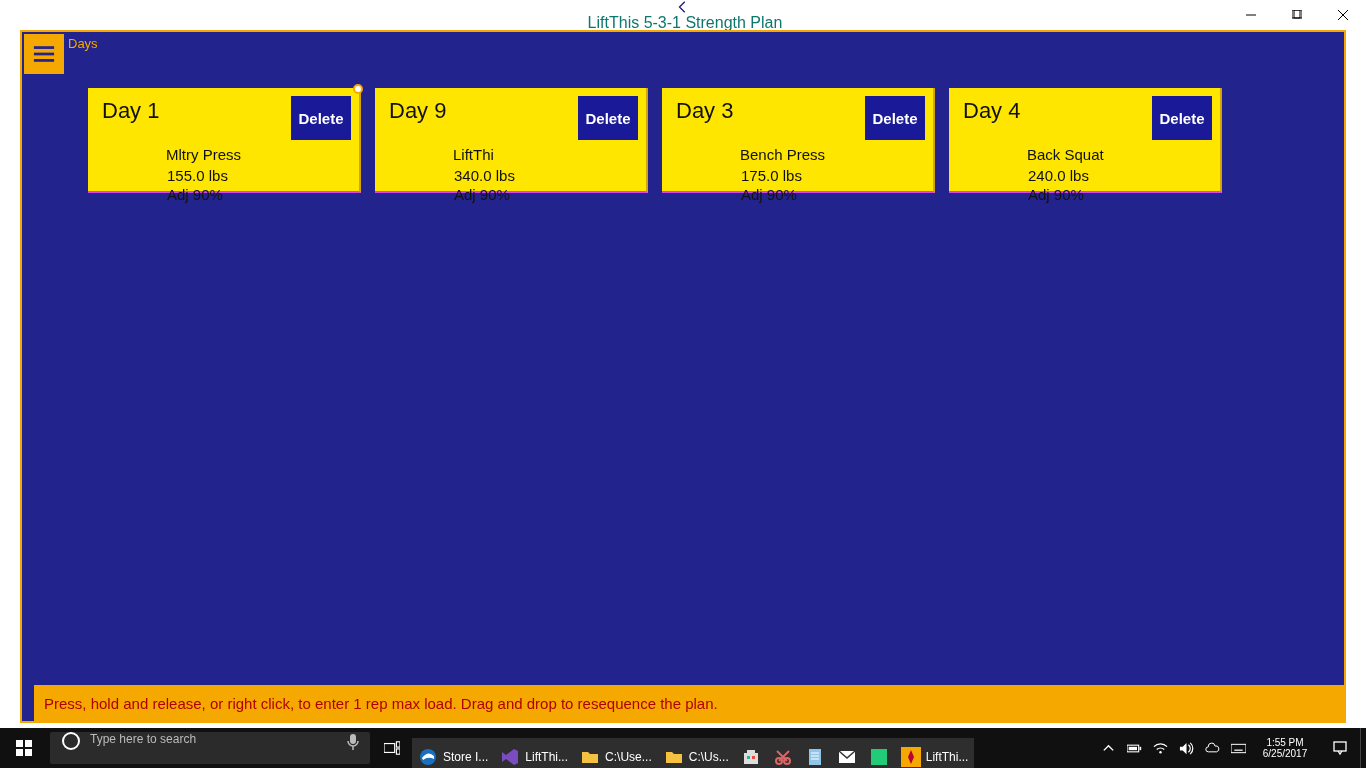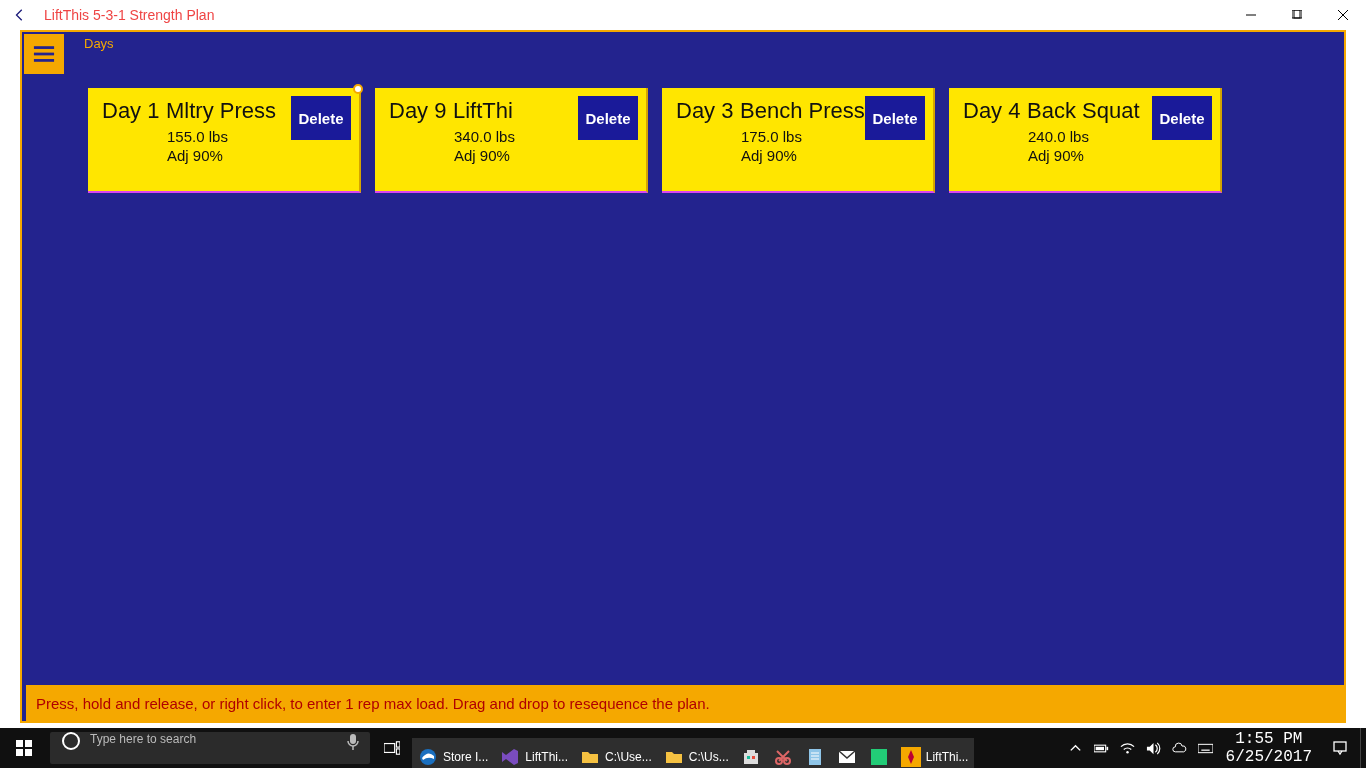--- a/index.html
+++ b/index.html
@@ -4,23 +4,24 @@
 <style>
   * { box-sizing: border-box; margin: 0; padding: 0; }
   html, body { width: 1366px; height: 768px; overflow: hidden; font-family: "Segoe UI", Arial, sans-serif; background: #ffffff; }
 
   
   .titlebar {
     height: 30px;
     display: flex;
     align-items: center;
     background: #ffffff;
-    color: #ef4444;
-    font-size: 14px;
+    color: #0f766e;
+    font-size: 16px;
     position: relative;
+    flex-direction: column;
   }
   .titlebar .back-btn {
     width: 40px; height: 30px;
     display: flex; align-items: center; justify-content: center;
     color: #1a1a7a;
   }
   .titlebar .back-btn svg { width: 14px; height: 14px; }
   .titlebar .title-text { padding-left: 4px; }
   .titlebar .win-controls {
     position: absolute; right: 0; top: 0; height: 30px;
@@ -48,21 +49,21 @@
     position: absolute;
     top: 2px; left: 2px;
     width: 40px; height: 40px;
     background: #f5a800;
     display: flex; align-items: center; justify-content: center;
   }
   .hamburger svg { width: 22px; height: 18px; stroke: #23238e; }
 
   .section-label {
     position: absolute;
-    top: 4px; left: 62px;
+    top: 4px; left: 46px;
     color: #f5a800;
     font-size: 13px;
   }
 
   
   .cards-area {
     padding-top: 56px;
     padding-left: 66px;
     display: flex;
     gap: 14px;
@@ -80,22 +81,23 @@
   }
   .day-card .row1 {
     display: flex;
     align-items: flex-start;
   }
   .day-card .day-label {
     font-size: 22px;
     min-width: 60px;
   }
   .day-card .exercise {
-    font-size: 22px;
+    font-size: 15px;
     margin-left: 4px;
+    margin-top: 48px;
   }
   .day-card .weight {
     font-size: 15px;
     margin-left: 65px;
     margin-top: 4px;
   }
   .day-card .adj {
     font-size: 15px;
     margin-left: 65px;
     margin-top: 2px;
@@ -116,21 +118,21 @@
     top: -4px; right: -4px;
     width: 10px; height: 10px;
     border-radius: 50%;
     border: 2px solid #f5a800;
     background: #fff;
   }
 
   
   .hint-bar {
     position: absolute;
-    left: 4px; right: 0; bottom: 0;
+    left: 12px; right: 0; bottom: 0;
     height: 36px;
     background: #f5a800;
     color: #b00000;
     font-size: 15px;
     display: flex;
     align-items: center;
     padding-left: 10px;
   }
 
   
@@ -190,24 +192,23 @@
   .taskbar .spacer { flex: 1; }
   .taskbar .systray {
     display: flex; align-items: center; gap: 10px;
     padding-right: 4px;
   }
   .taskbar .systray .tray-icon { width: 16px; height: 16px; display: flex; align-items: center; justify-content: center; }
   .taskbar .systray .tray-icon svg { width: 15px; height: 15px; }
   .taskbar .clock {
     text-align: center;
     line-height: 1.15;
-    font-size: 16px;
+    font-size: 10px;
     padding: 0 8px;
     min-width: 70px;
-    font-family: Liberation Mono, monospace;
   }
   .taskbar .show-desktop {
     width: 6px; height: 40px; border-left: 1px solid #444;
   }
 
   
   .page {
     position: relative;
     width: 1366px; height: 768px;
   }

